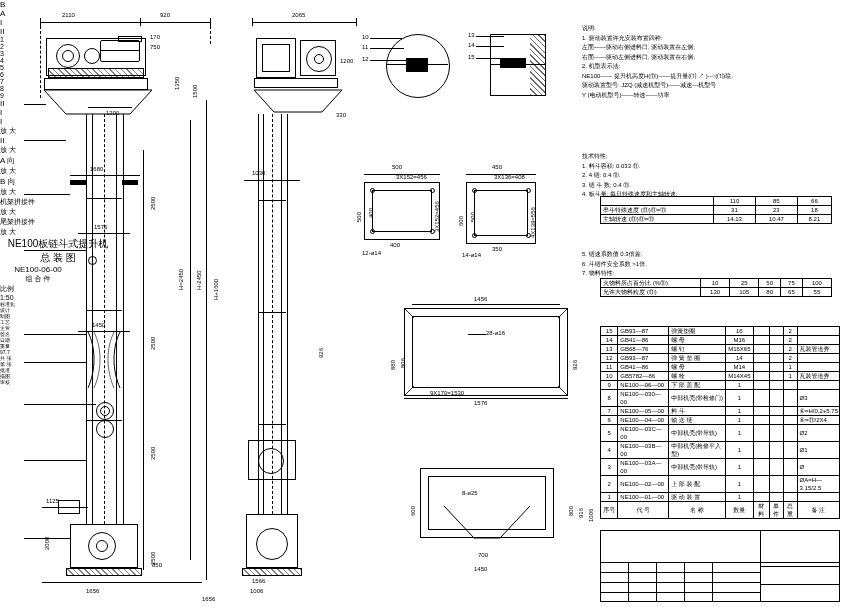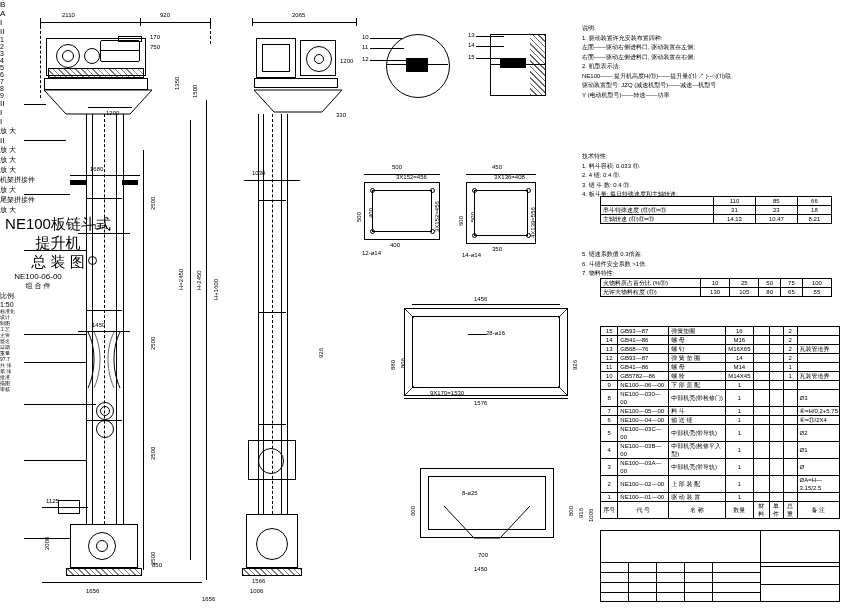--- a/index.html
+++ b/index.html
@@ -6,21 +6,21 @@
   body{width:850px;height:609px;position:relative;overflow:hidden;
        font-family:"Liberation Sans",sans-serif;color:#000;}
   .sheet{position:absolute;left:0;top:0;width:850px;height:609px;}
   .bd{position:absolute;border:1px solid #000;box-sizing:border-box;}
   .ln{position:absolute;background:#000;}
   .hl{height:1px;}
   .vl{width:1px;}
   .t{position:absolute;font-size:6px;line-height:7px;white-space:nowrap;}
   .t7{font-size:7px;}
   .t8{font-size:8px;}
-  .t9{font-size:15px;}
+  .t9{font-size:10px;}
   .t5{font-size:5px;}
   .ctr{text-align:center;}
   .rot90{transform:rotate(-90deg);transform-origin:0 0;}
   .dashv{position:absolute;border-left:1px dashed #000;width:0;}
   table{border-collapse:collapse;}
   td{border:1px solid #000;font-size:6px;padding:0 1px;line-height:8px;
      text-align:center;vertical-align:middle;}
   .leftcell{text-align:left;padding-left:2px;}
   
   .col{position:absolute;border-left:1px solid #000;border-right:1px solid #000;}
@@ -204,36 +204,38 @@
   <div class="hatch" style="left:530px;top:35px;width:15px;height:60px;opacity:.6;"></div>
   <div class="blk" style="left:500px;top:58px;width:26px;height:10px;"></div>
   <div class="ln hl" style="left:490px;top:64px;width:56px;"></div>
   <div class="t" style="left:468px;top:32px;">13</div>
   <div class="t" style="left:468px;top:42px;">14</div>
   <div class="t" style="left:468px;top:54px;">15</div>
   <div class="ln hl" style="left:476px;top:36px;width:28px;"></div>
   <div class="ln hl" style="left:476px;top:46px;width:28px;"></div>
   <div class="ln hl" style="left:476px;top:58px;width:26px;"></div>
 
+  <div class="t8" style="left:396px;top:140px;">A 向</div>
   <div class="t7" style="left:398px;top:150px;">放 大</div>
   <div class="bd" style="left:364px;top:182px;width:76px;height:58px;"></div>
   <div class="bd" style="left:372px;top:190px;width:60px;height:42px;"></div>
   <div class="t" style="left:392px;top:164px;">500</div>
   <div class="ln hl" style="left:364px;top:174px;width:76px;"></div>
   <div class="t rot90" style="left:356px;top:222px;">500</div>
   <div class="t rot90" style="left:368px;top:218px;">400</div>
   <div class="t" style="left:390px;top:242px;">400</div>
   <div class="t" style="left:396px;top:174px;">3X152=456</div>
   <div class="t rot90" style="left:434px;top:232px;">3X152=456</div>
   <div class="t" style="left:362px;top:250px;">12-ø14</div>
   <div class="circ" style="left:370px;top:188px;width:3px;height:3px;"></div>
   <div class="circ" style="left:430px;top:188px;width:3px;height:3px;"></div>
   <div class="circ" style="left:370px;top:229px;width:3px;height:3px;"></div>
   <div class="circ" style="left:430px;top:229px;width:3px;height:3px;"></div>
 
+  <div class="t8" style="left:494px;top:140px;">B 向</div>
   <div class="t7" style="left:496px;top:150px;">放 大</div>
   <div class="bd" style="left:466px;top:182px;width:70px;height:62px;"></div>
   <div class="bd" style="left:474px;top:190px;width:54px;height:46px;"></div>
   <div class="t" style="left:492px;top:164px;">450</div>
   <div class="ln hl" style="left:466px;top:174px;width:70px;"></div>
   <div class="t rot90" style="left:458px;top:226px;">600</div>
   <div class="t rot90" style="left:470px;top:222px;">500</div>
   <div class="t" style="left:492px;top:246px;">350</div>
   <div class="t" style="left:494px;top:174px;">3X136=408</div>
   <div class="t rot90" style="left:530px;top:238px;">4X139=556</div>

